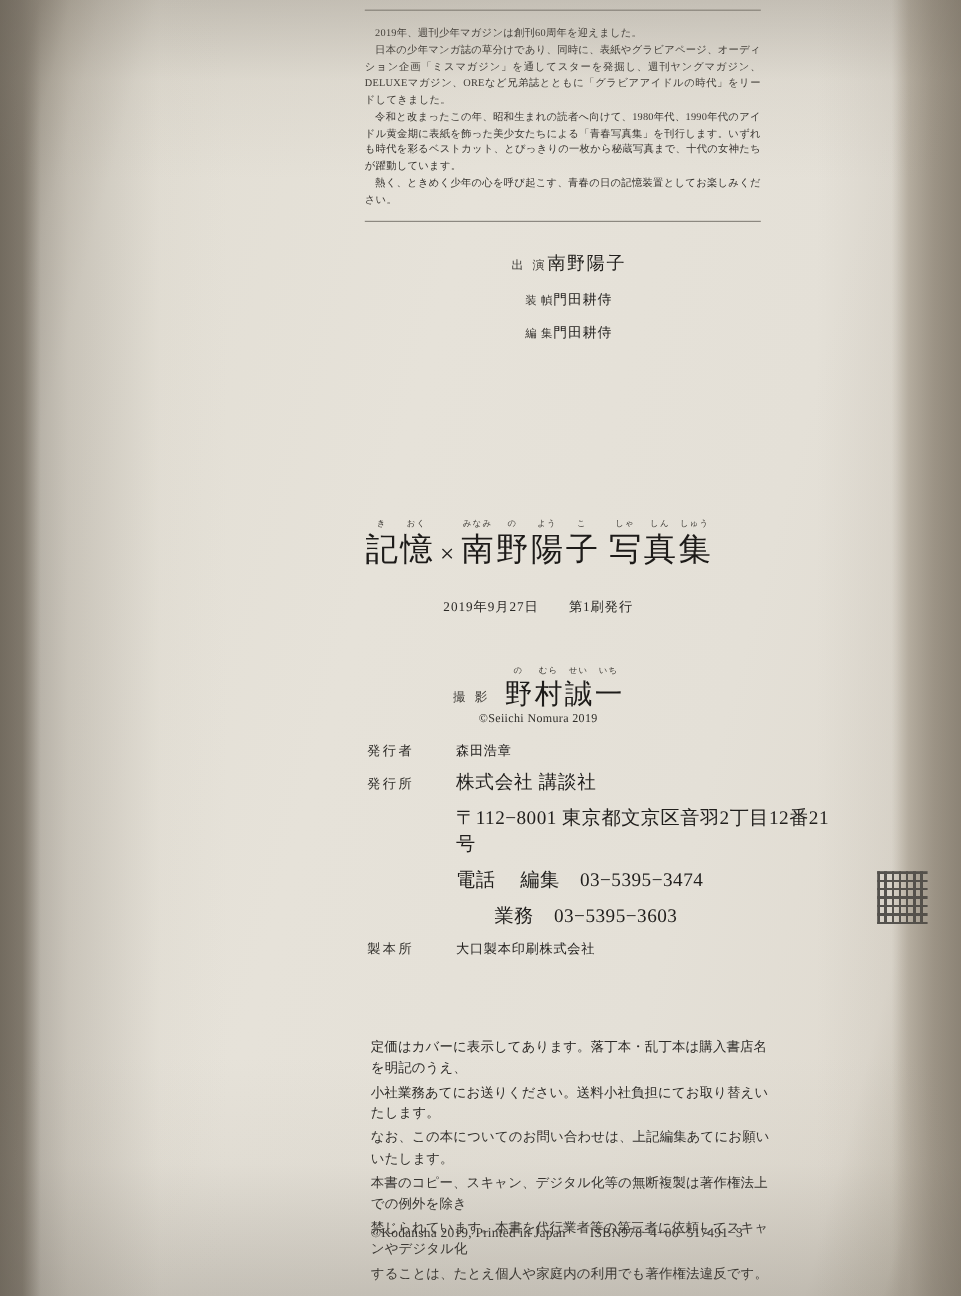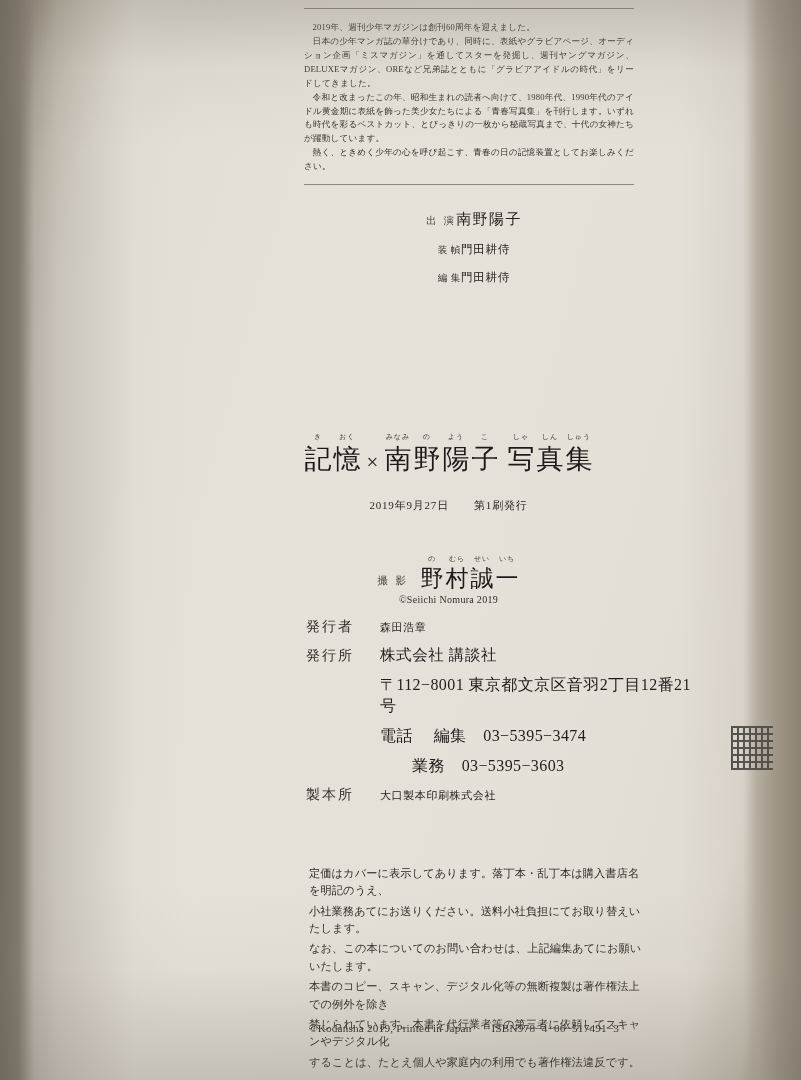--- a/index.html
+++ b/index.html
@@ -210,21 +210,21 @@
   }
   .imprint .row {
     display: flex;
     justify-content: flex-start;
     align-items: baseline;
     margin-bottom: 9px;
     padding-left: 110px;
   }
   .imprint .lbl {
     width: 74px;
-    font-size: 14px;
+    font-size: 11px;
     letter-spacing: 2px;
     color: #32302c;
     flex: none;
   }
   .imprint .val {
     font-size: 11px;
     letter-spacing: .6px;
     color: #201e1c;
   }
   .imprint .val.big { font-size: 15.5px; }

